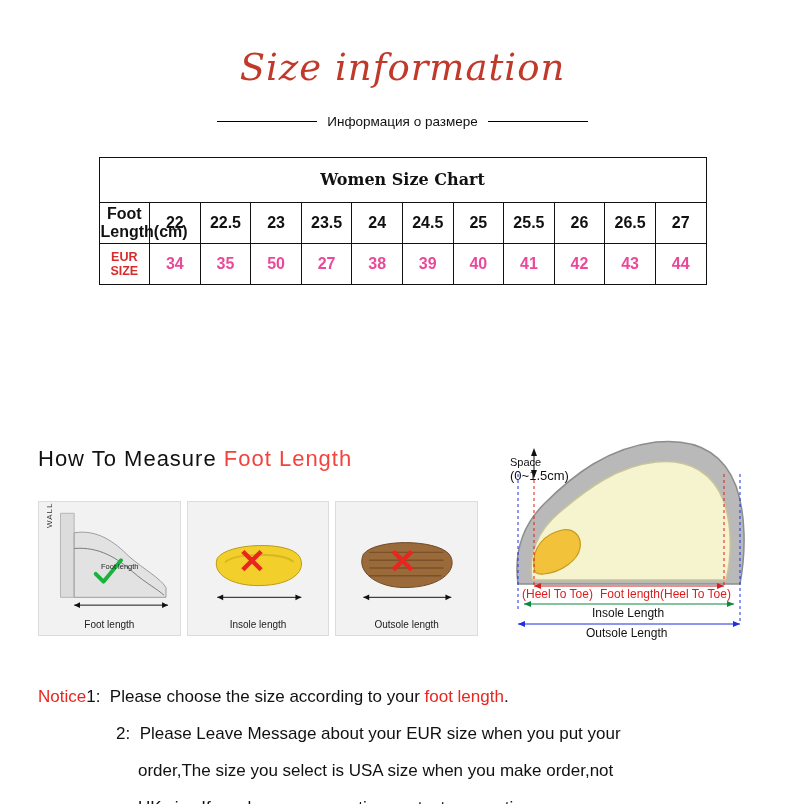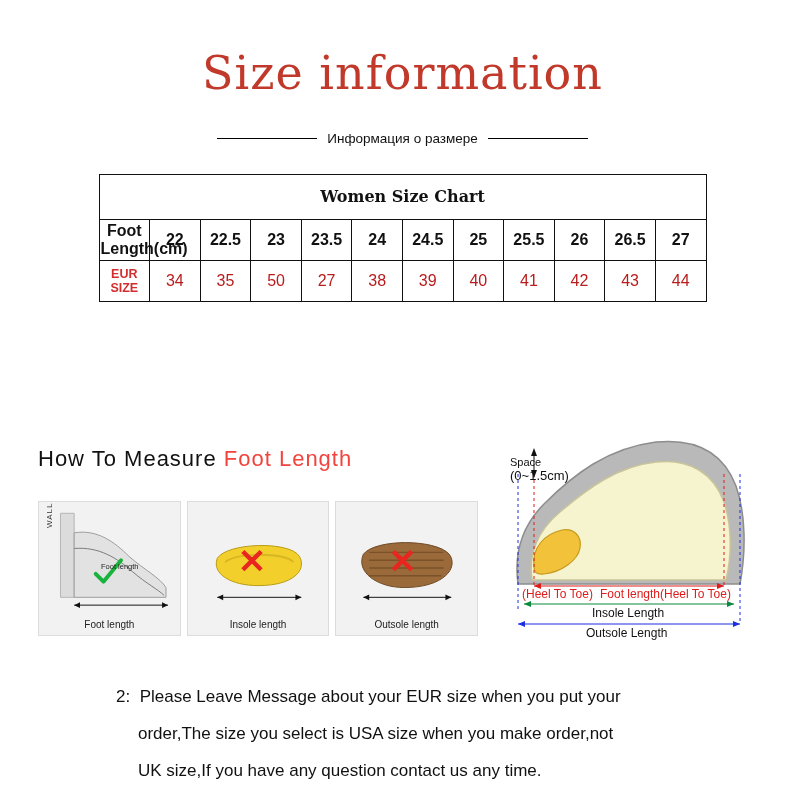--- a/index.html
+++ b/index.html
@@ -18,25 +18,26 @@
   .page {
     width: 805px;
     height: 804px;
     position: relative;
   }
 
   
   .title {
     text-align: center;
     font-family: "DejaVu Serif", serif;
-    font-size: 46px;
+    font-size: 37px;
     color: #c0392b;
     letter-spacing: 1px;
     margin-top: 46px;
     font-weight: normal;
+    font-style: italic;
   }
   .subtitle-row {
     display: flex;
     align-items: center;
     justify-content: center;
     gap: 10px;
   }
   .subtitle-line {
     height: 1px;
     background: #000;
@@ -79,23 +80,23 @@
   .rowlabel.eur {
     color: #d32d2d;
     font-size: 12.5px;
   }
   .cm-cell {
     font-weight: bold;
     font-size: 16.5px;
     color: #111;
   }
   .eur-cell {
-    font-weight: normal;
+    font-weight: bold;
     font-size: 17px;
-    color: #b91c1c;
+    color: #ec4899;
   }
 
   
   .howto {
     position: absolute;
     left: 38px;
     top: 400px;
     font-size: 22px;
     letter-spacing: 1px;
     color: #111;
@@ -329,20 +330,24 @@
       <small>(0~1.5cm)</small>
     </div>
     <div class="dg-lbl red" style="left:34px; top:153px;">(Heel To Toe)</div>
     <div class="dg-lbl red" style="left:172px; top:153px;">(Heel To Toe)</div>
     <div class="dg-lbl red" style="left:112px; top:153px;">Foot length</div>
     <div class="dg-lbl" style="left:104px; top:172px;">Insole Length</div>
     <div class="dg-lbl" style="left:98px; top:192px;">Outsole Length</div>
   </div>
 
   <div class="notice">
+    <p>
+      <span class="word-notice">Notice</span><span>1:</span>&nbsp;
+      <span>Please choose the size according to your </span><span class="red-em">foot length</span><span>.</span>
+    </p>
     <p style="padding-left:78px;">
       <span>2:</span>&nbsp;
       <span>Please Leave Message about your EUR size when you put your</span>
     </p>
     <p style="padding-left:100px;">
       <span>order,The size you select is USA size when you make order,not</span>
     </p>
     <p style="padding-left:100px;">
       <span>UK size,If you have any question  contact us any time.</span>
     </p>

